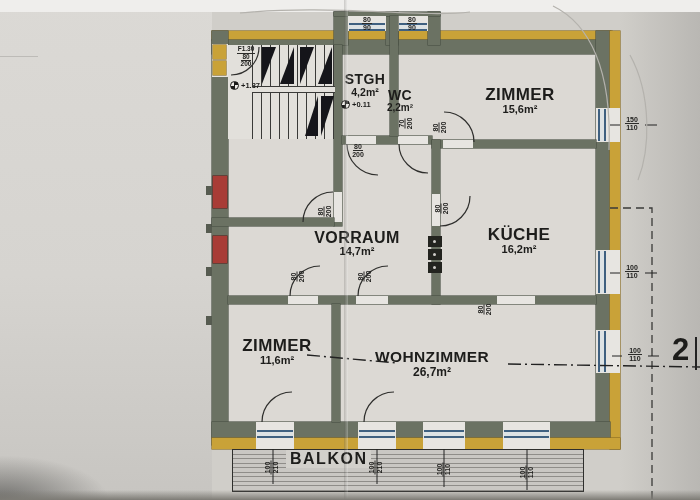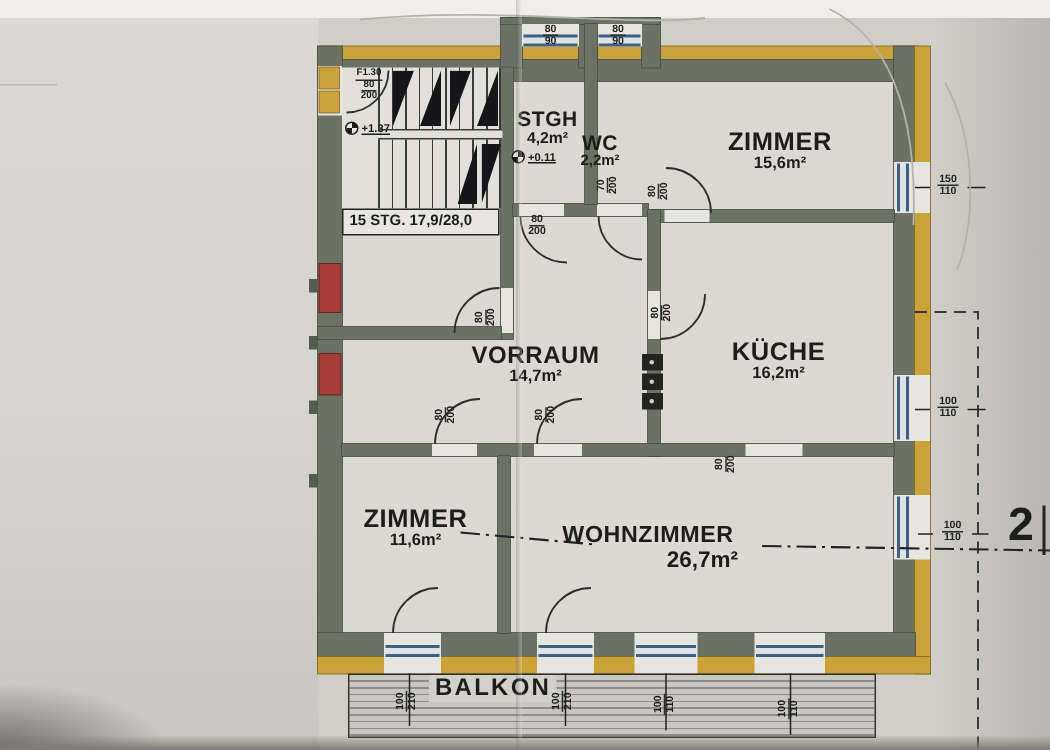--- a/index.html
+++ b/index.html
@@ -38,21 +38,21 @@
   .rarea{display:block;font-weight:bold;}
   .dim{display:flex;flex-direction:column;align-items:center;font-size:7px;line-height:7px;font-weight:bold;color:#1d1d1b;width:26px;}
   .dim .t{border-bottom:1px solid #2b2b29;padding:0 1px;}
   .dim.v{transform:rotate(-90deg);}
   .dim3{display:flex;flex-direction:column;align-items:center;font-size:6.5px;line-height:6.5px;font-weight:bold;width:26px;}
   .dim3 span{border-bottom:1px solid #2b2b29;padding:0 1px;}
   .dim3 span:last-child{border-bottom:none;}
   .lvl{display:flex;align-items:center;gap:2px;font-size:7.5px;font-weight:bold;}
   .lvl .sym{width:9px;height:9px;border:1px solid #1d1d1b;border-radius:50%;
     background:conic-gradient(#1a1a18 0 25%,#eceae6 25% 50%,#1a1a18 50% 75%,#eceae6 75%);}
-  .lvl .val{text-decoration:underline;}
+  .lvl .val{}
   .stairnote{background:#e8e6e2;border:1px solid #222;font-size:10px;font-weight:bold;line-height:16px;padding-left:4px;white-space:nowrap;overflow:hidden;}
   .balkon{border:1.4px solid #2f2f2d;background:repeating-linear-gradient(180deg,#c9c7c3 0 3.5px,#8f8d89 3.5px 4.5px);}
   .balkon-label{font-size:16px;font-weight:bold;letter-spacing:1.5px;background:#d2d0cb;padding:0 4px;line-height:18px;}
   .section-num{font-size:31px;font-weight:bold;line-height:31px;}
   svg.linework{left:0;top:0;pointer-events:none;}
 </style>
 </head>
 <body>
 
 <div id="canvas">
@@ -128,21 +128,20 @@
 
   <div class="abs stairbg" style="left:228px;top:45px;width:106px;height:94px;"></div>
   <div class="abs treads" style="left:252px;top:45px;width:83px;height:94px;"></div>
   <div class="abs landing" style="left:252px;top:86px;width:83px;height:7px;"></div>
   <div class="abs tri a" style="left:262px;top:47px;width:14px;height:37px;"></div>
   <div class="abs tri b" style="left:280px;top:47px;width:14px;height:37px;"></div>
   <div class="abs tri a" style="left:300px;top:47px;width:14px;height:37px;"></div>
   <div class="abs tri b" style="left:318px;top:47px;width:14px;height:37px;"></div>
   <div class="abs tri b" style="left:305px;top:96px;width:13px;height:40px;"></div>
   <div class="abs tri a" style="left:321px;top:96px;width:13px;height:40px;"></div>
-  <div class="abs stairnote" style="left:228px;top:139px;width:105px;height:18px;">15 STG. 17,9/28,0</div>
 
   <div class="abs balkon" style="left:232px;top:449px;width:352px;height:43px;"></div>
   <div class="abs balkon-label" style="left:286px;top:450px;">BALKON</div>
 
   <svg class="abs linework" width="700" height="500" viewBox="0 0 700 500">
     <g stroke="#2e2e2c" stroke-width="1.2" fill="none">
       <path d="M 259 47 A 28 28 0 0 1 231 75"></path>
       <path d="M 347 144 A 31 31 0 0 0 378 175"></path>
       <path d="M 399 144 A 29 29 0 0 0 428 173"></path>
       <path d="M 444 112 A 30 30 0 0 1 474 142"></path>
@@ -191,21 +190,21 @@
   <div class="abs room-label" style="left:473px;top:226px;width:92px;">
     <span class="rname" style="font-size:17px;">KÜCHE</span>
     <span class="rarea" style="font-size:11px;">16,2m²</span>
   </div>
   <div class="abs room-label" style="left:223px;top:337px;width:108px;">
     <span class="rname" style="font-size:17px;">ZIMMER</span>
     <span class="rarea" style="font-size:11px;">11,6m²</span>
   </div>
   <div class="abs room-label" style="left:372px;top:349px;width:120px;">
     <span class="rname" style="font-size:15.5px;">WOHNZIMMER</span>
-    <span class="rarea" style="font-size:15px;text-align:right;">26,7m²</span>
+    <span class="rarea" style="font-size:12px;">26,7m²</span>
   </div>
 
   <div class="abs lvl" style="left:230px;top:81px;">
     <span class="sym"></span>
     <span class="val">+1.37</span>
   </div>
   <div class="abs lvl" style="left:341px;top:100px;">
     <span class="sym"></span>
     <span class="val">+0.11</span>
   </div>

